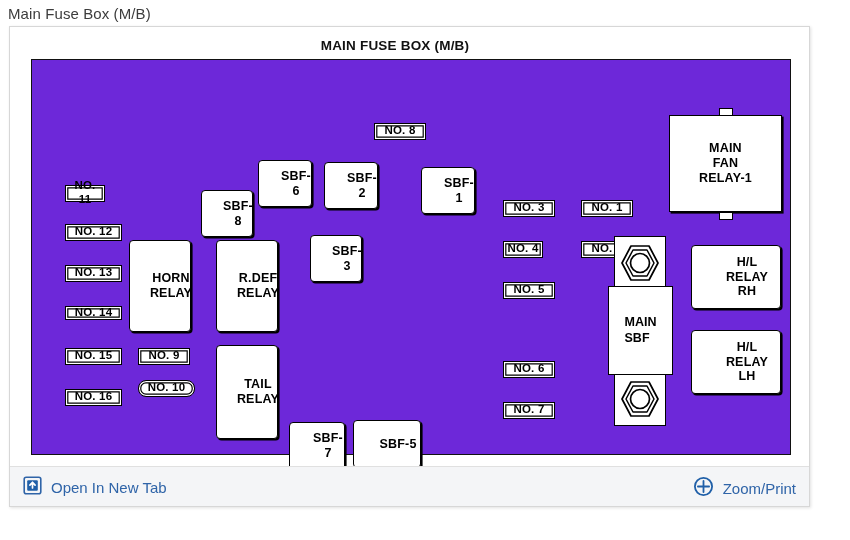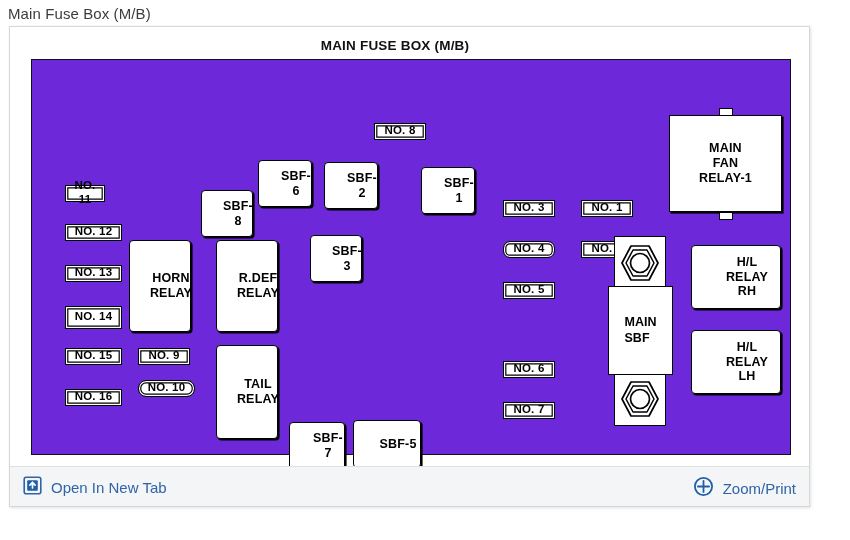--- a/index.html
+++ b/index.html
@@ -180,27 +180,27 @@
   <div id="diagram-area">
 
     <div id="diagram-title">MAIN FUSE BOX (M/B)</div>
 
     <div id="fusebox-frame">
 
     <div class="comp fuse-no" style="left: 342px; top: 63px; width: 52px; height: 17px;">NO. 8</div>
         <div class="comp fuse-no" style="left: 33px; top: 125px; width: 40px; height: 17px;">NO. 11</div>
         <div class="comp fuse-no" style="left: 33px; top: 164px; width: 57px; height: 17px;">NO. 12</div>
         <div class="comp fuse-no" style="left: 33px; top: 205px; width: 57px; height: 17px;">NO. 13</div>
-        <div class="comp fuse-no" style="left: 33px; top: 246px; width: 57px; height: 23px;">NO. 14</div>
+        <div class="comp fuse-no" style="left: 33px; top: 246px; width: 57px; height: 14px;">NO. 14</div>
         <div class="comp fuse-no" style="left: 33px; top: 288px; width: 57px; height: 17px;">NO. 15</div>
         <div class="comp fuse-no" style="left: 33px; top: 329px; width: 57px; height: 17px;">NO. 16</div>
         <div class="comp fuse-no" style="left: 106px; top: 288px; width: 52px; height: 17px;">NO. 9</div>
         <div class="comp fuse-no" style="left: 106px; top: 320px; width: 57px; height: 17px; border-radius: 8px;">NO. 10</div>
         <div class="comp fuse-no" style="left: 471px; top: 140px; width: 52px; height: 17px;">NO. 3</div>
-        <div class="comp fuse-no" style="left: 471px; top: 181px; width: 52px; height: 17px; border-radius: 7px;">NO. 4</div>
+        <div class="comp fuse-no" style="left: 471px; top: 181px; width: 40px; height: 17px;">NO. 4</div>
         <div class="comp fuse-no" style="left: 471px; top: 222px; width: 52px; height: 17px;">NO. 5</div>
         <div class="comp fuse-no" style="left: 471px; top: 301px; width: 52px; height: 17px;">NO. 6</div>
         <div class="comp fuse-no" style="left: 471px; top: 342px; width: 52px; height: 17px;">NO. 7</div>
         <div class="comp fuse-no" style="left: 549px; top: 140px; width: 52px; height: 17px;">NO. 1</div>
         <div class="comp fuse-no" style="left: 549px; top: 181px; width: 52px; height: 17px;">NO. 2</div>
         <div class="comp block" style="left: 226px; top: 100px; width: 54px; height: 47px;">SBF-6</div>
         <div class="comp block" style="left: 292px; top: 102px; width: 54px; height: 47px;">SBF-2</div>
         <div class="comp block" style="left: 389px; top: 107px; width: 54px; height: 47px;">SBF-1</div>
         <div class="comp block" style="left: 169px; top: 130px; width: 52px; height: 47px;">SBF-8</div>
         <div class="comp block" style="left: 278px; top: 175px; width: 52px; height: 47px;">SBF-3</div>

